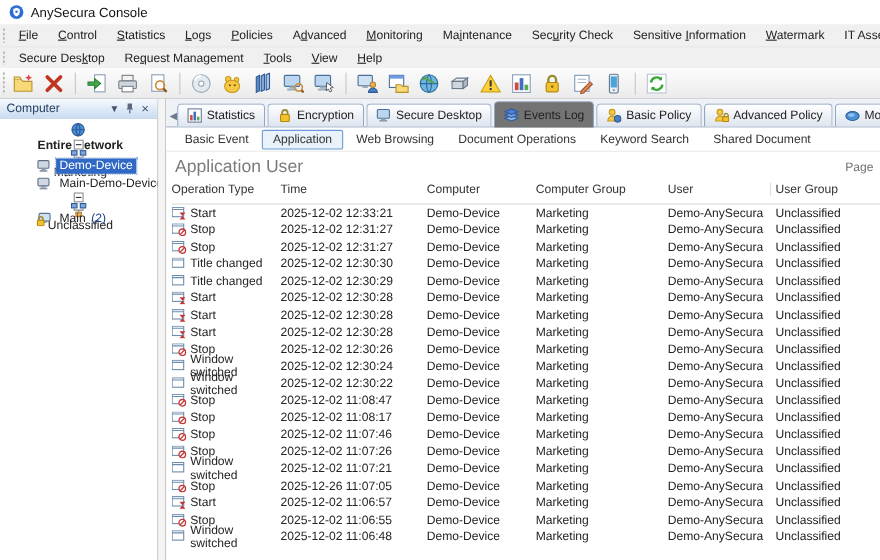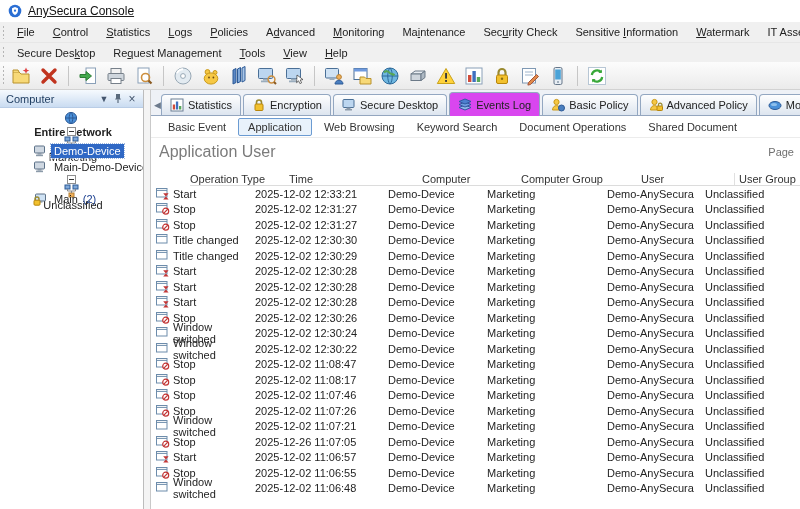--- a/index.html
+++ b/index.html
@@ -1,21 +1,21 @@
 <!DOCTYPE html>
 <html><head>
 <meta charset="utf-8">
 <style>
   * { box-sizing: border-box; margin: 0; padding: 0; }
   html,body { width:800px; height:509px; overflow:hidden; background:#fff;
     font-family:"Liberation Sans", sans-serif; font-size:11px; color:#222; }
   u { text-decoration:underline; }
 
   
-  .titlebar { height:22px; display:flex; align-items:center; gap:6px; padding-left:8px; background:#fff;text-decoration:underline; }
+  .titlebar { height:22px; display:flex; align-items:center; gap:6px; padding-left:8px; background:#fff; }
   .titlebar .title { font-size:12px; color:#111; }
 
   
   .menubar { height:20px; display:flex; align-items:center; background:#f0f0f0; padding-left:8px; position:relative; }
   .menubar + .menubar { border-top:1px solid #e7e7e7; }
   .grip { position:absolute; left:2px; top:3px; bottom:3px; width:3px;
     background-image:radial-gradient(circle, #b5b5b5 35%, transparent 40%); background-size:3px 4px; }
   .menu-item { padding:2px 9px; cursor:default; white-space:nowrap; }
 
   
@@ -45,36 +45,36 @@
   .t-ico { width:15px; height:14px; margin-right:3px; flex:0 0 auto; }
   .count { color:#1b3f8f; margin-left:2px; }
   .ind1 { margin-left:2px;flex-direction:column; } .ind3 { margin-left:30px; }
 
   
   .tabbar { height:26px; background:#eef1f6; border-bottom:1px solid #94a6bf; display:flex; align-items:flex-end; padding-left:3px; }
   .tab-scroll { width:14px; height:20px; display:flex; align-items:center; justify-content:center; color:#6c7a8c; font-size:9px; }
   .tab { height:21px; display:flex; align-items:center; gap:4px; padding:0 8px; margin-right:2px;
     border:1px solid #93a7c1; border-bottom:none; border-radius:4px 4px 0 0;
     background:linear-gradient(#fefefe,#dde5ef); white-space:nowrap; }
-  .tab.active { background:#d946ef; height:24px; margin-bottom:-1px; z-index:2; position:relative; }
+  .tab.active { background:#737373; height:24px; margin-bottom:-1px; z-index:2; position:relative; }
   .tab-ico { width:14px; height:14px; flex:0 0 auto; }
 
   
   .subtabbar { height:22px; background:#fff; display:flex; align-items:center; padding-left:6px; border-bottom:1px solid #ececec; }
   .subtab { padding:2px 9px; margin:0 1px; border:1px solid transparent; border-radius:2px; white-space:nowrap; color:#333; }
   .subtab.k-selected { border-color:#6b9bd2; background:#e9f2fb; }
 
   
   .heading-row { height:28px; display:flex; align-items:center; padding:0 6px 0 8px; }
   .page-title { font-size:16px; color:#7b7b7b; flex:1; }
   .page-label { color:#6f6f6f; }
 
   
   .logtable { flex:1; display:flex; flex-direction:column; padding-left:5px; overflow:hidden; }
-  .thead { display:flex; height:20px; align-items:flex-end; border-bottom:1px solid #dcdcdc; color:#333;margin-left:34px; }
+  .thead { display:flex; height:20px; align-items:flex-start; border-bottom:1px solid #dcdcdc; color:#333; }
   .rows { flex:1; overflow:hidden; }
   .row { display:flex; height:15.5px; align-items:center; color:#242424; }
   .c0 { width:99px; display:flex; align-items:center; gap:3px; overflow:hidden; }
   .c1 { width:133px; } .c2 { width:99px; } .c3 { width:120px; } .c4 { width:98px; } .c5 { flex:1; }
   .thead .c5 { border-left:1px solid #e0e0e0; padding-left:4px; margin-left:-5px; }
   .op-ico { width:14px; height:12px; flex:0 0 auto; }
   .op-ico .hg, .op-ico .cs { display:none; }
   .k-start .hg { display:inline; }
   .k-stop .cs { display:inline; }
 </style>
@@ -410,22 +410,22 @@
         <span>Monitoring</span>
       </div>
 
     </div>
 
     <div class="subtabbar">
 
     <span class="subtab k-">Basic Event</span>
         <span class="subtab k-selected">Application</span>
         <span class="subtab k-">Web Browsing</span>
+        <span class="subtab k-">Document Operations</span>
         <span class="subtab k-">Keyword Search</span>
-        <span class="subtab k-">Document Operations</span>
         <span class="subtab k-">Shared Document</span>
       </div>
 
     <div class="heading-row">
       <span class="page-title">Application User</span>
       <span class="page-label">Page</span>
     </div>
 
     <div class="logtable">
       <div class="thead">

